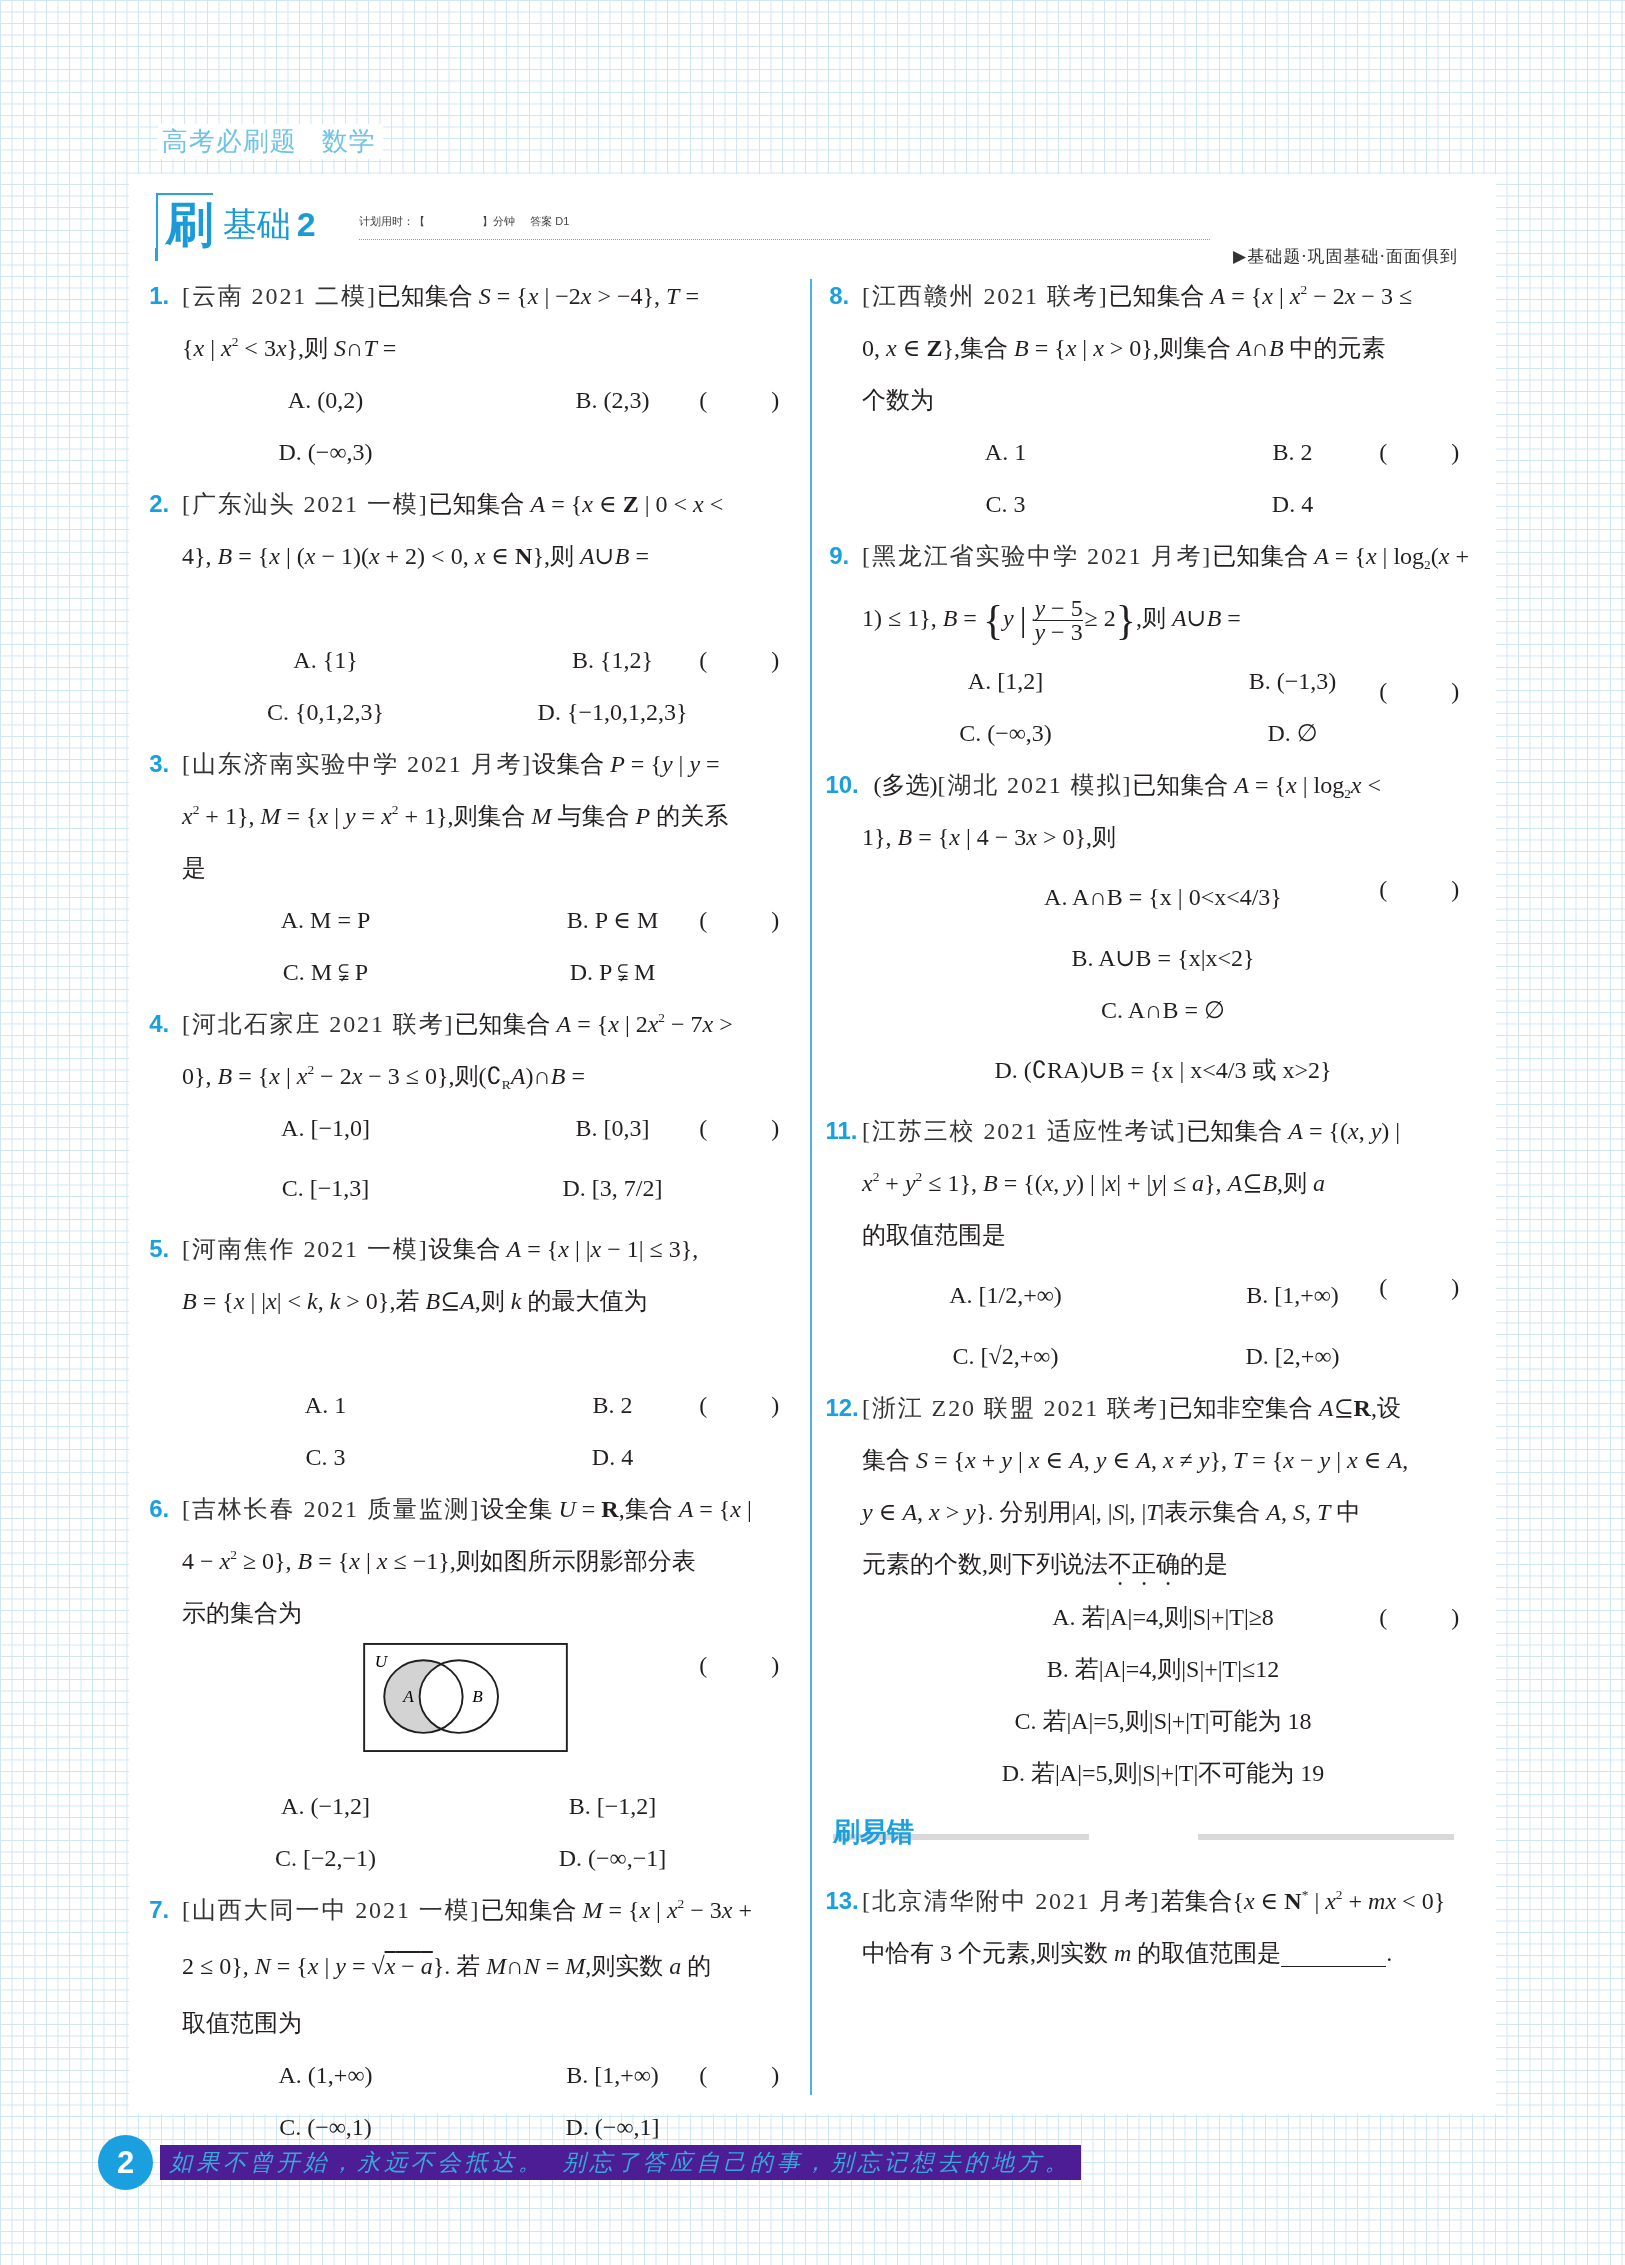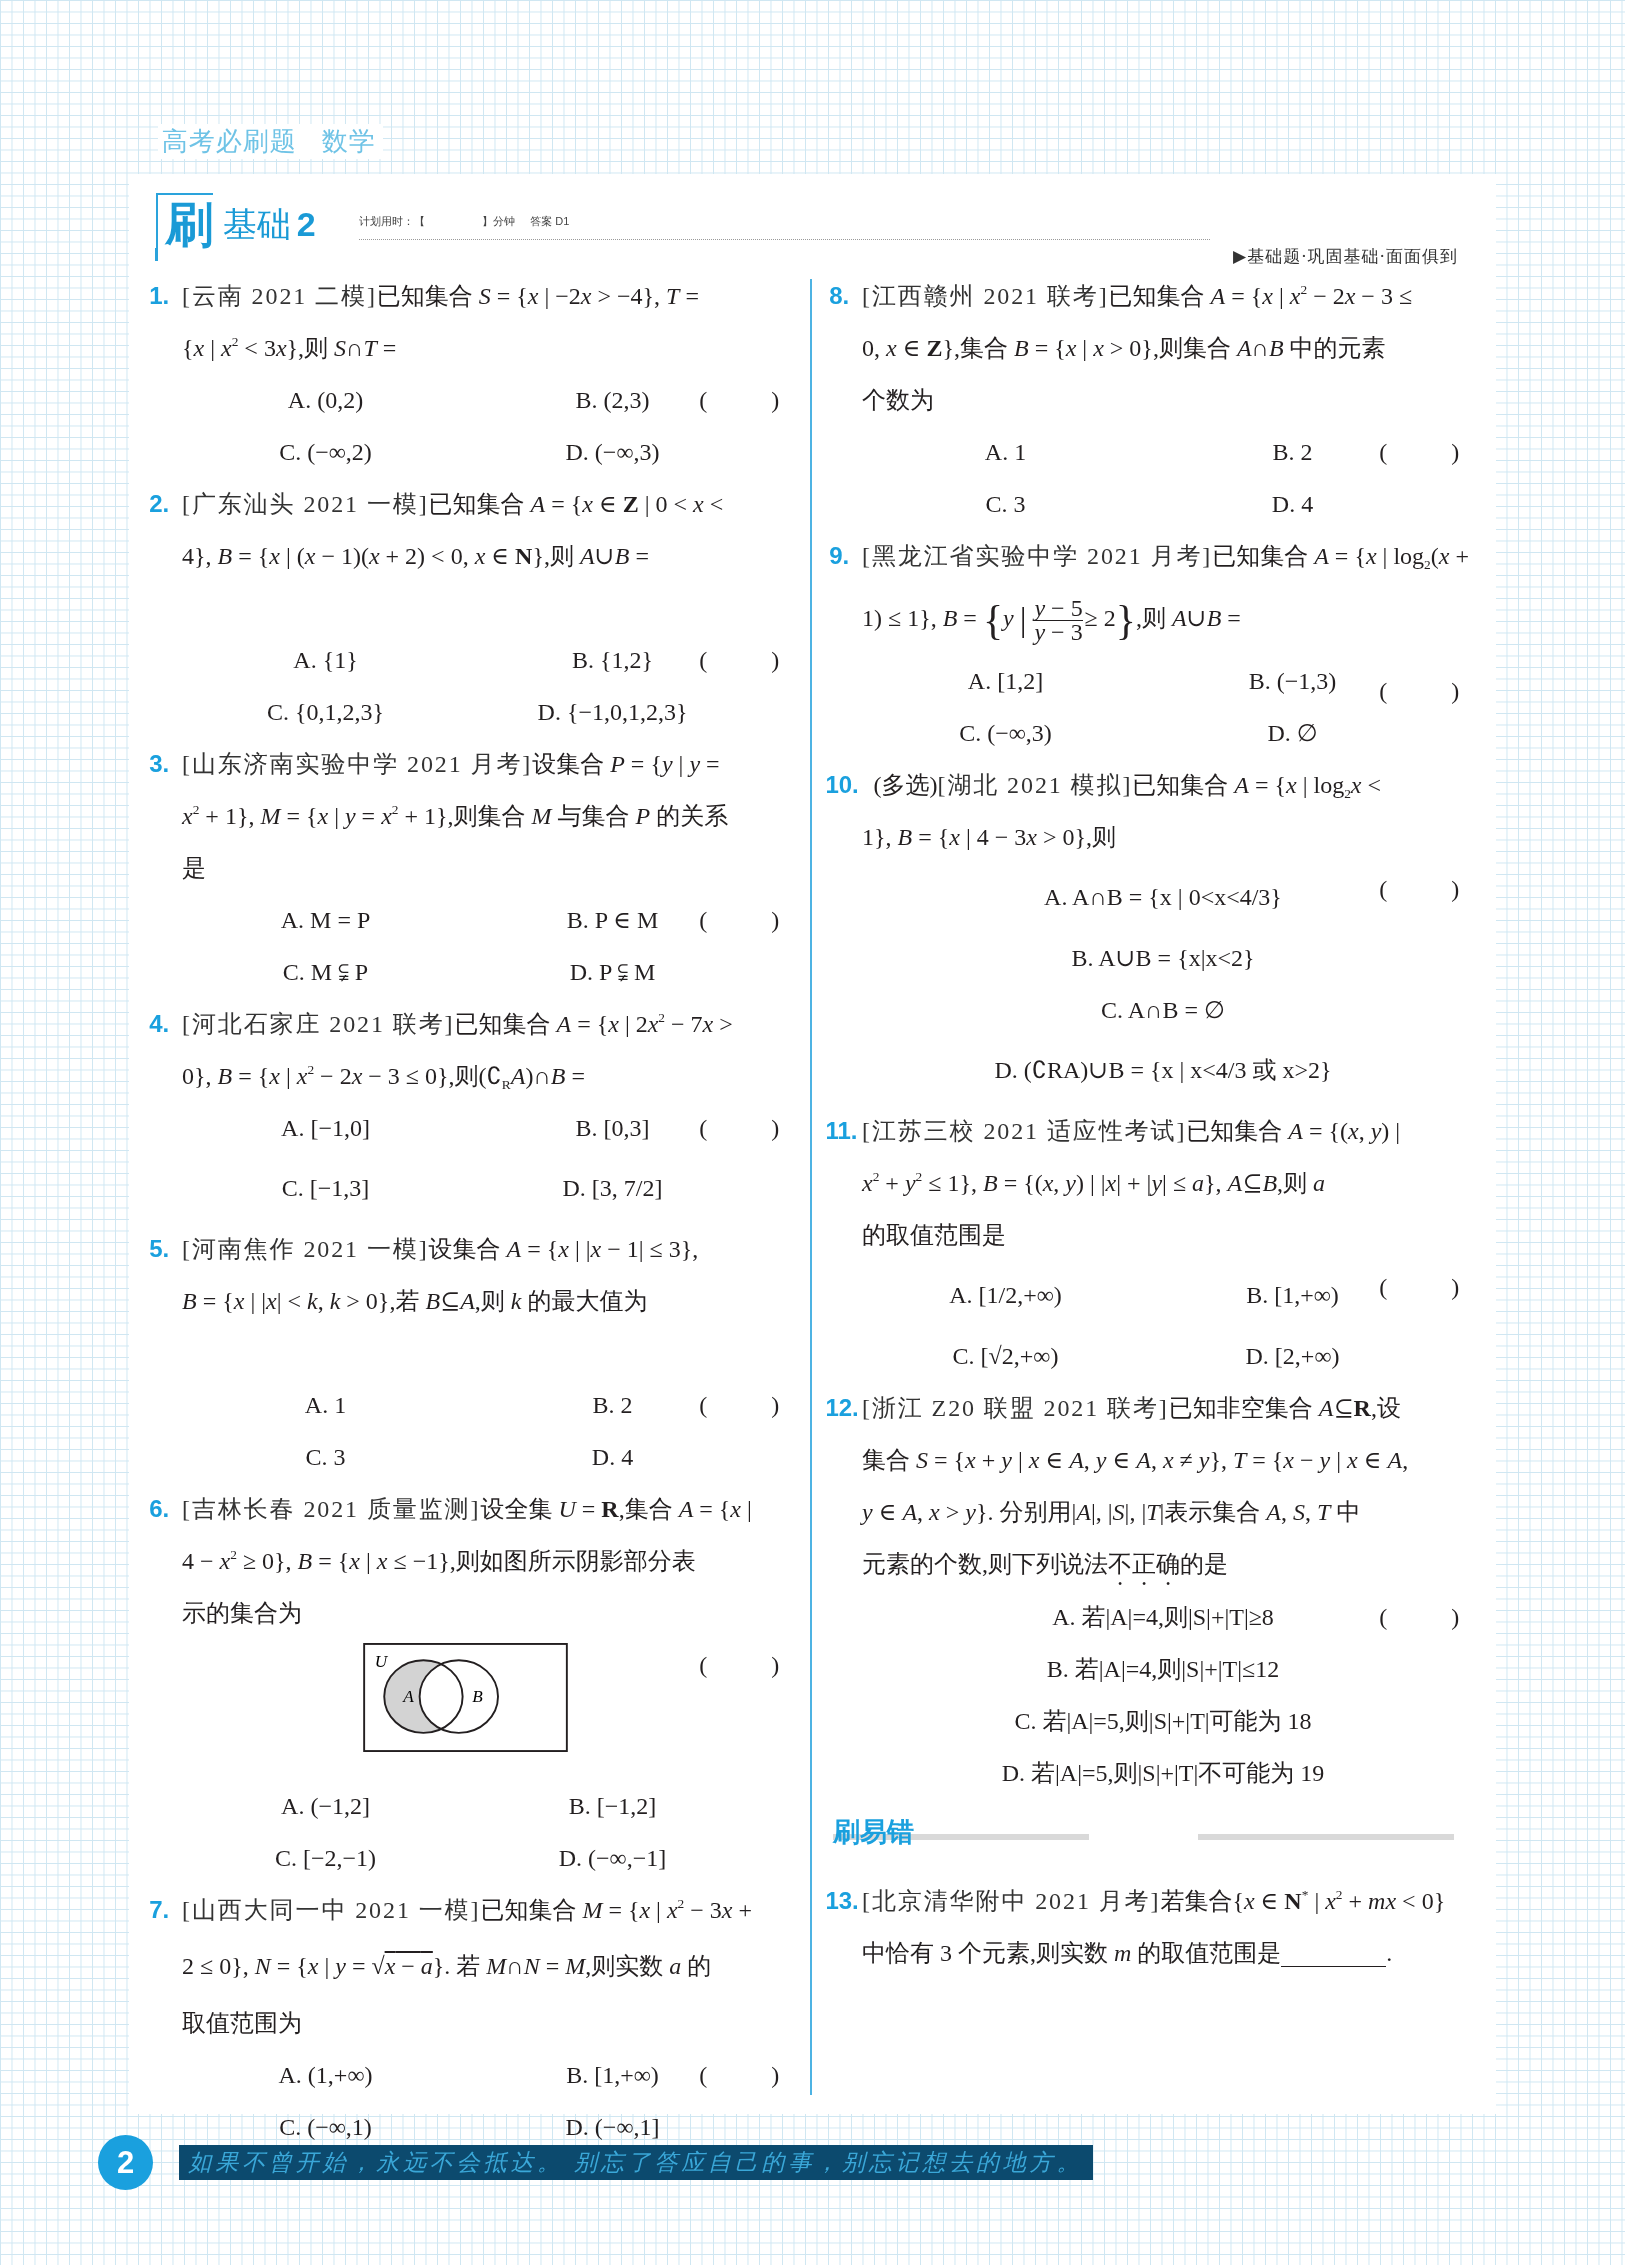--- a/index.html
+++ b/index.html
@@ -97,22 +97,22 @@
   }
   .blank { display: inline-block; width: 105px; border-bottom: 1.4px solid #231f20; height: 29px; vertical-align: -5.7px; }
   .emph { text-emphasis: dot; -webkit-text-emphasis: dot; text-emphasis-position: under; -webkit-text-emphasis-position: under; }
   .footer { position: absolute; left: 98px; top: 2134px; height: 57px; display: flex; align-items: center; }
   .page-circle {
     width: 55px; height: 55px; border-radius: 50%; background: #1aa0de; color: #fff;
     font-family: "Liberation Sans", sans-serif; font-weight: bold; font-size: 31px;
     display: flex; align-items: center; justify-content: center;
   }
   .motto {
-    margin-left: 26px; background: #0c4a6e; padding: 1.9px 9.6px;
-    font-family: Liberation Sans, sans-serif; font-style: italic; font-size: 23px; color: #3aa7d8; letter-spacing: 3.8px;
+    margin-left: 7px; background: #4c1d95; padding: 1.9px 9.6px;
+    font-family: Liberation Mono, monospace; font-style: italic; font-size: 23px; color: #3aa7d8; letter-spacing: 3.8px;
   }
 </style>
 </head>
 <body>
 
 <div class="page-header">
   <span>高考必刷题</span><span class="subject">数学</span>
 </div>
 
 <div class="panel">
@@ -137,21 +137,20 @@
 
     <div class="q">
       <div class="line"><span class="qnum">1.</span><span class="src">[云南 2021 二模]</span><span>已知集合 </span><i>S</i> = {<i>x</i> | −2<i>x</i> &gt; −4}, <i>T</i> =</div>
       <div class="line">{<i>x</i> | <i>x</i><sup>2</sup> &lt; 3<i>x</i>}<span>,则 </span><i>S</i>∩<i>T</i> =<span class="paren">
             <span>(</span>
             <span>)</span>
           </span></div>
       <div class="opts">
         <div class="opt">A. (0,2)</div>
         <div class="opt">B. (2,3)</div>
-        <div class="opt">C. (−∞,2)</div>
         <div class="opt">D. (−∞,3)</div>
       </div>
     </div>
 
     <div class="q">
       <div class="line"><span class="qnum">2.</span><span class="src">[广东汕头 2021 一模]</span><span>已知集合 </span><i>A</i> = {<i>x</i> ∈ <span class="bold">Z</span> | 0 &lt; <i>x</i> &lt;</div>
       <div class="line">4}, <i>B</i> = {<i>x</i> | (<i>x</i> − 1)(<i>x</i> + 2) &lt; 0, <i>x</i> ∈ <span class="bold">N</span>}<span>,则 </span><i>A</i>∪<i>B</i> =</div>
       <div class="line">&nbsp;<span class="paren">
             <span>(</span>
             <span>)</span>

